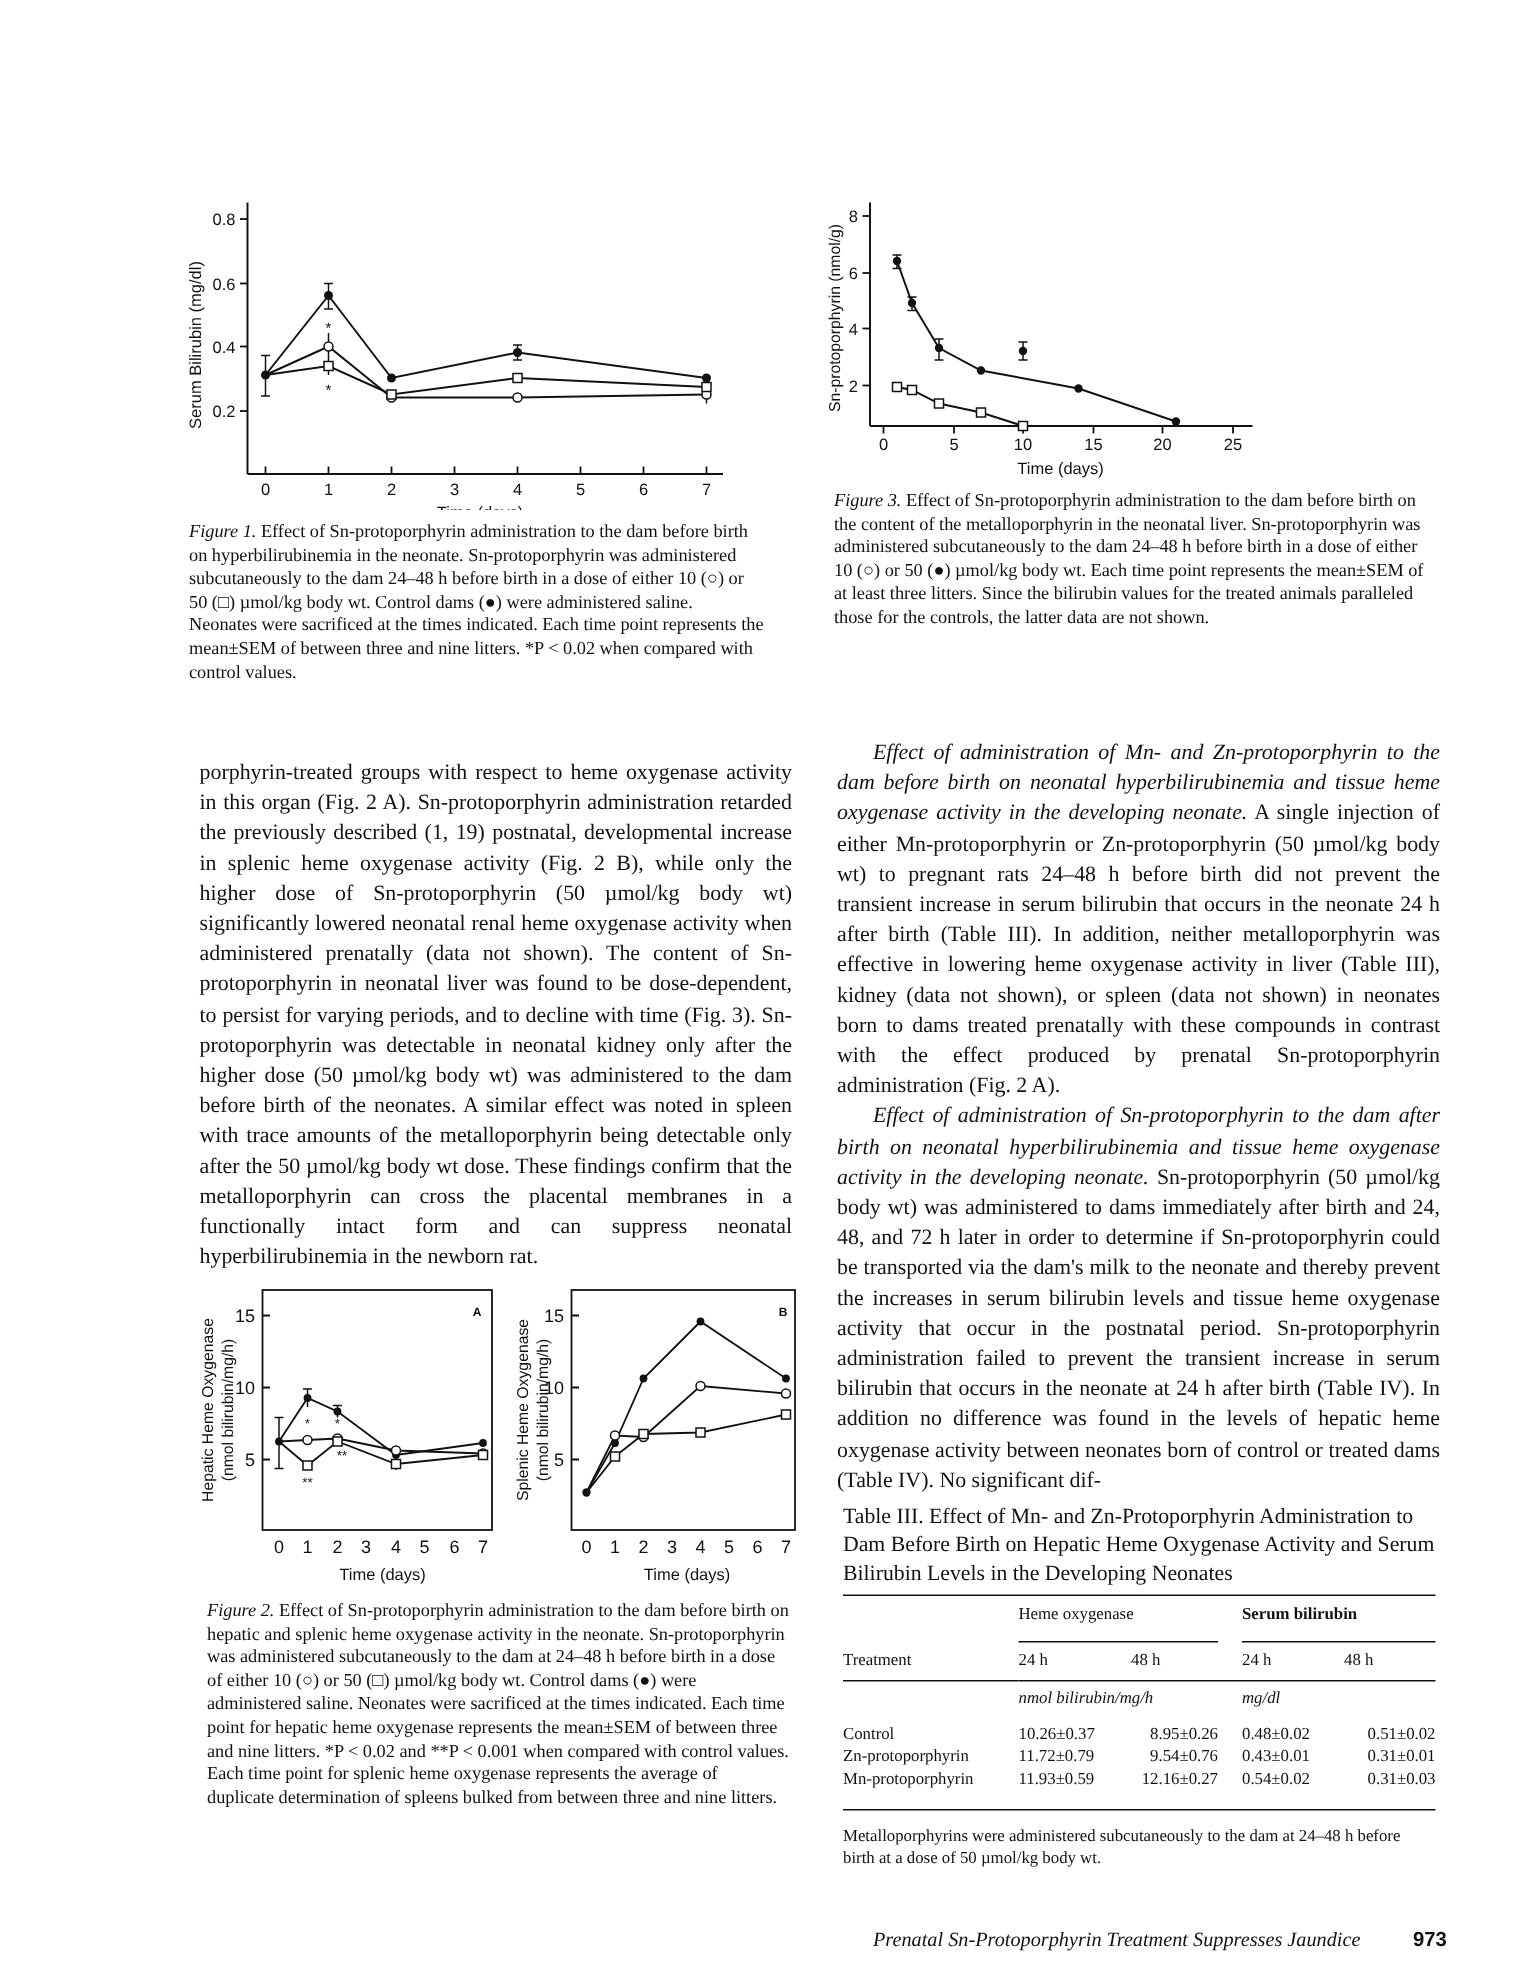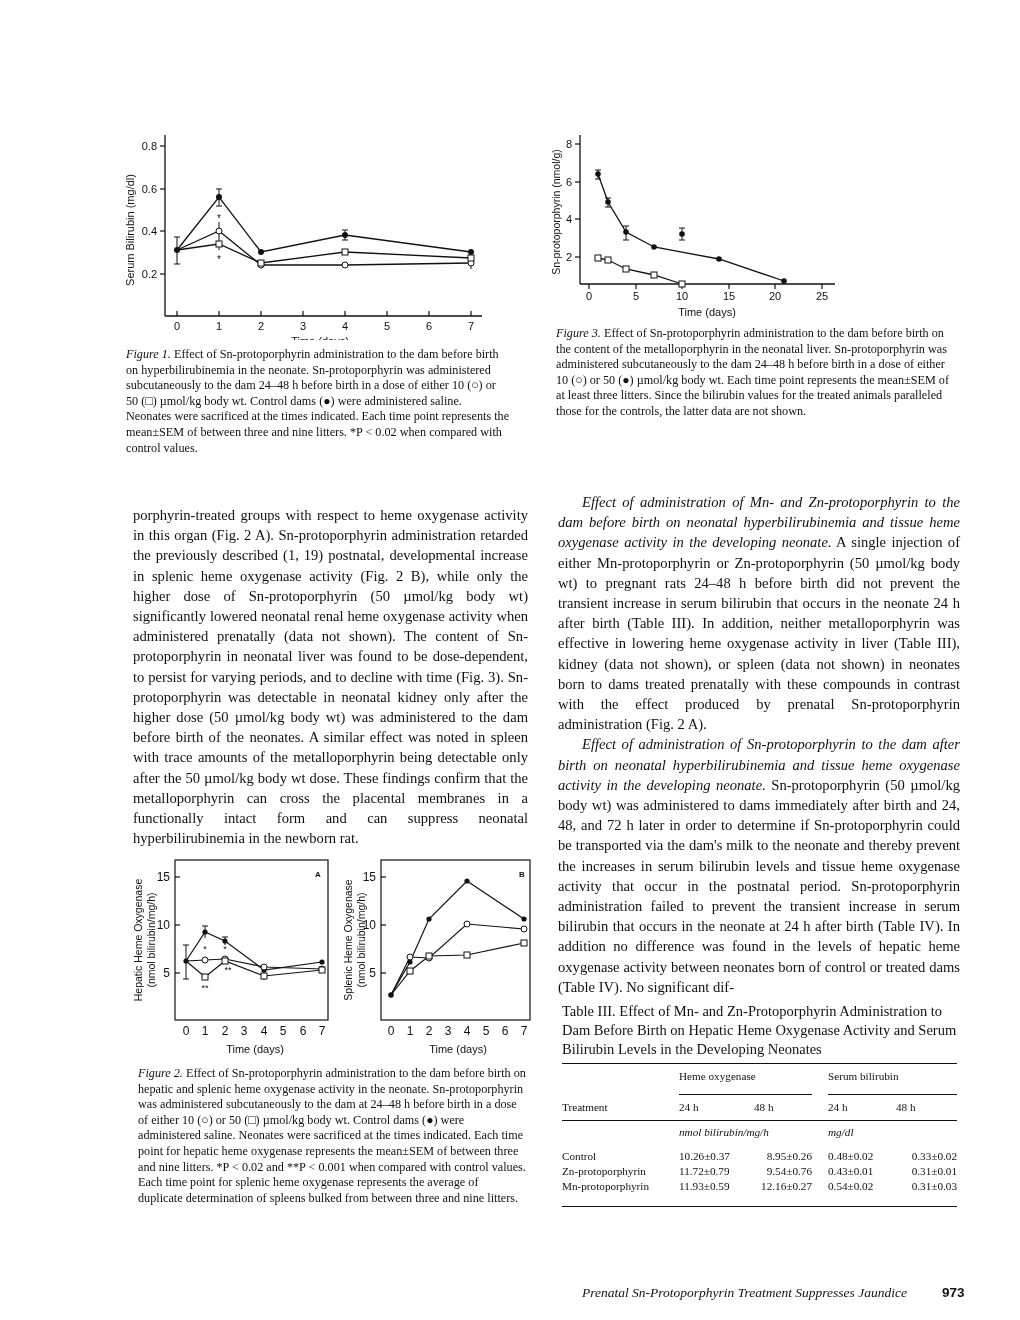--- a/index.html
+++ b/index.html
@@ -313,21 +313,21 @@
 
 <div class="abs" style="left:562px;top:1002px;width:400px;">
   <div class="tbl-title">Table III. Effect of Mn- and Zn-Protoporphyrin Administration to Dam Before Birth on Hepatic Heme Oxygenase Activity and Serum Bilirubin Levels in the Developing Neonates</div>
   <div style="border-top:1.3px solid #111;margin-top:4px;width:395px;"></div>
   <table style="width:395px;margin-top:6px;">
     <tbody>
         <tr style="height:24px;">
       <td style="width:117px;"></td>
       <td colspan="2" style="border-bottom:1px solid #111;margin-top:40px;">Heme oxygenase</td>
       <td style="width:16px;"></td>
-      <td colspan="2" style="border-bottom:1px solid #111;">Serum bilirubin</td>
+      <td colspan="2" style="border-bottom:1px solid #111;font-weight:bold;">Serum bilirubin</td>
     </tr>
     <tr style="height:26px;">
       <td style="vertical-align:middle;border-bottom:1px solid #111;">Treatment</td>
       <td style="width:75px;vertical-align:middle;border-bottom:1px solid #111;">24 h</td>
       <td style="width:58px;vertical-align:middle;border-bottom:1px solid #111;">48 h</td>
       <td style="border-bottom:1px solid #111;"></td>
       <td style="width:68px;vertical-align:middle;border-bottom:1px solid #111;">24 h</td>
       <td style="vertical-align:middle;border-bottom:1px solid #111;">48 h</td>
     </tr>
     <tr style="height:30px;">
@@ -335,37 +335,38 @@
       <td colspan="2" style="font-style:italic;padding-top:5px;">nmol bilirubin/mg/h</td>
       <td></td>
       <td colspan="2" style="font-style:italic;padding-top:5px;">mg/dl</td>
     </tr>
     <tr style="height:15px;">
       <td>Control</td>
       <td>10.26±0.37</td>
       <td style="text-align:right;">8.95±0.26</td>
       <td></td>
       <td>0.48±0.02</td>
-      <td style="text-align:right;">0.33±0.02</td>
+      <td style="text-align:right;">0.51±0.02</td>
     </tr>
     <tr style="height:15px;">
       <td>Zn-protoporphyrin</td>
       <td>11.72±0.79</td>
       <td style="text-align:right;">9.54±0.76</td>
       <td></td>
       <td>0.43±0.01</td>
       <td style="text-align:right;">0.31±0.01</td>
     </tr>
     <tr style="height:15px;">
       <td style="padding-bottom:14px;">Mn-protoporphyrin</td>
       <td>11.93±0.59</td>
       <td style="text-align:right;">12.16±0.27</td>
       <td></td>
       <td>0.54±0.02</td>
       <td style="text-align:right;">0.31±0.03</td>
     </tr>
   </tbody>
     </table>
   <div style="border-top:1.3px solid #111;width:395px;"></div>
+  <div style="font-size:11.2px;line-height:15px;margin-top:10px;width:390px;">Metalloporphyrins were administered subcutaneously to the dam at 24–48 h before birth at a dose of 50 µmol/kg body wt.</div>
 </div>
 
 <div class="abs footer" style="left:582px;top:1285px;">Prenatal Sn-Protoporphyrin Treatment Suppresses Jaundice</div>
 <div class="abs pagenum" style="left:942px;top:1285px;">973</div>
 
 </body></html>

